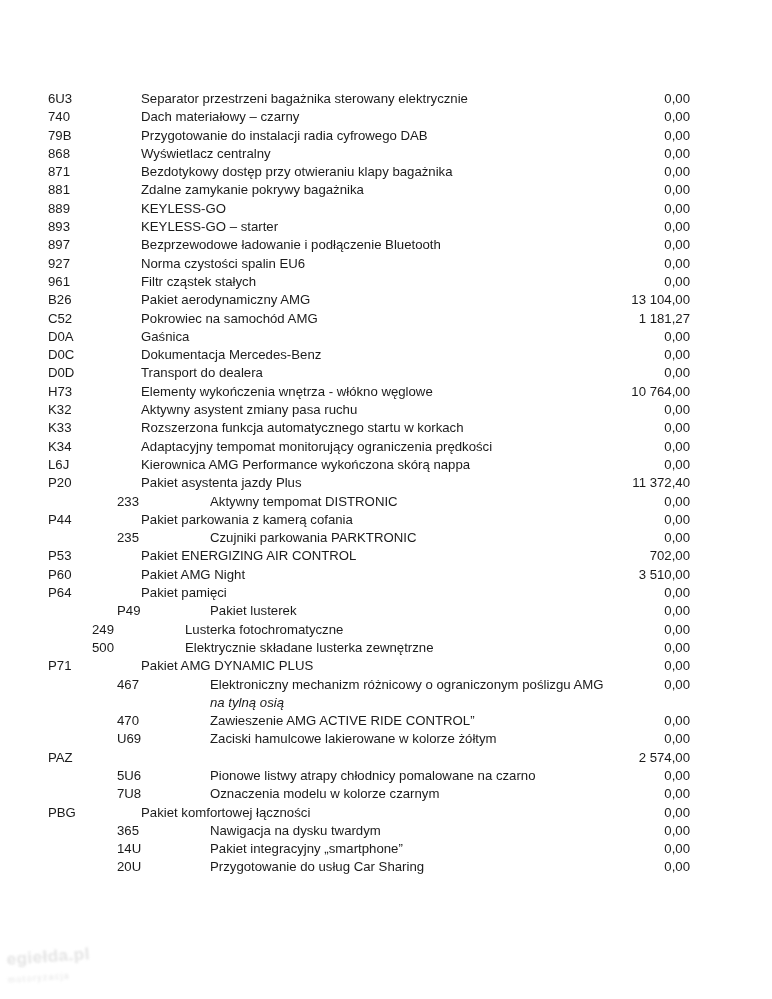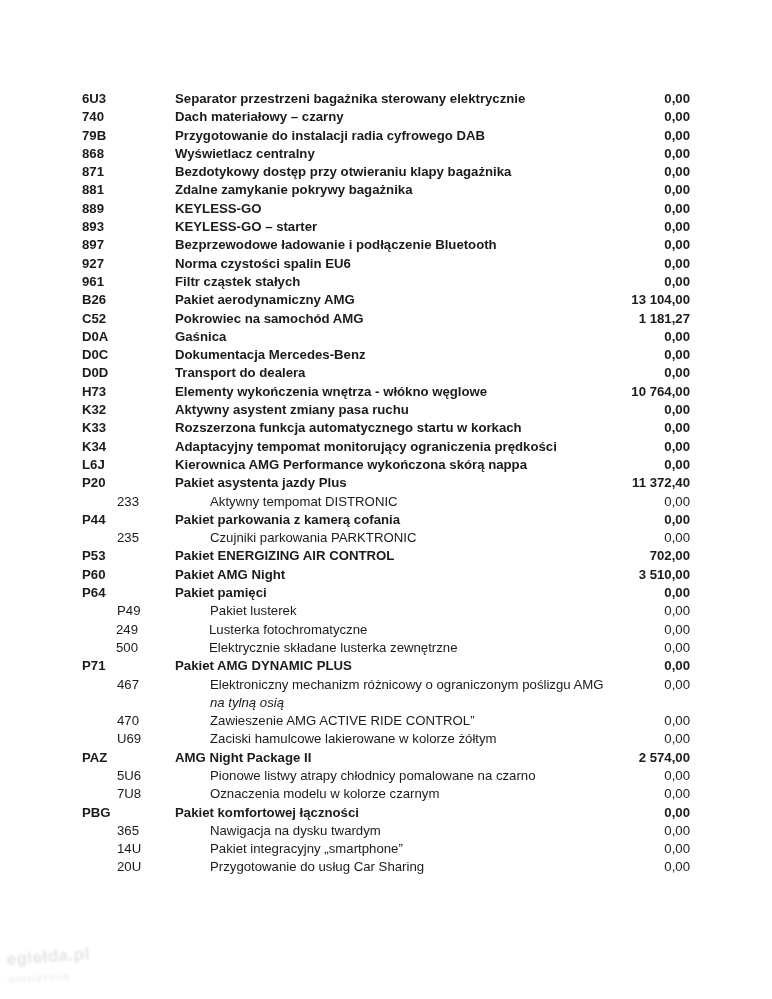--- a/index.html
+++ b/index.html
@@ -17,23 +17,23 @@
     top: 90px;
     left: 0;
     right: 0;
   }
   .row {
     display: flex;
     align-items: flex-start;
     font-size: 13.2px;
     line-height: 18.3px;
   }
-  .row.ind0 { padding-left: 82px; font-weight: bold; }
+  .row.ind0 { padding-left: 48px; }
   .row.ind1 { padding-left: 117px; }
-  .row.ind2 { padding-left: 116px; }
+  .row.ind2 { padding-left: 92px; }
   .code {
     flex: 0 0 45px;
     white-space: nowrap;
   }
   .label {
     flex: 1 1 auto;
     padding-right: 10px;
     margin-left: 48px;
   }
   .label .label-line2 { display: block; font-style: italic; }
@@ -244,21 +244,20 @@
         <span class="label">Zawieszenie AMG ACTIVE RIDE CONTROL”</span>
         <span class="price">0,00</span>
       </div>
       <div class="row ind1">
         <span class="code">U69</span>
         <span class="label">Zaciski hamulcowe lakierowane w kolorze żółtym</span>
         <span class="price">0,00</span>
       </div>
       <div class="row ind0">
         <span class="code">PAZ</span>
-        <span class="label">AMG Night Package II</span>
         <span class="price">2 574,00</span>
       </div>
       <div class="row ind1">
         <span class="code">5U6</span>
         <span class="label">Pionowe listwy atrapy chłodnicy pomalowane na czarno</span>
         <span class="price">0,00</span>
       </div>
       <div class="row ind1">
         <span class="code">7U8</span>
         <span class="label">Oznaczenia modelu w kolorze czarnym</span>

